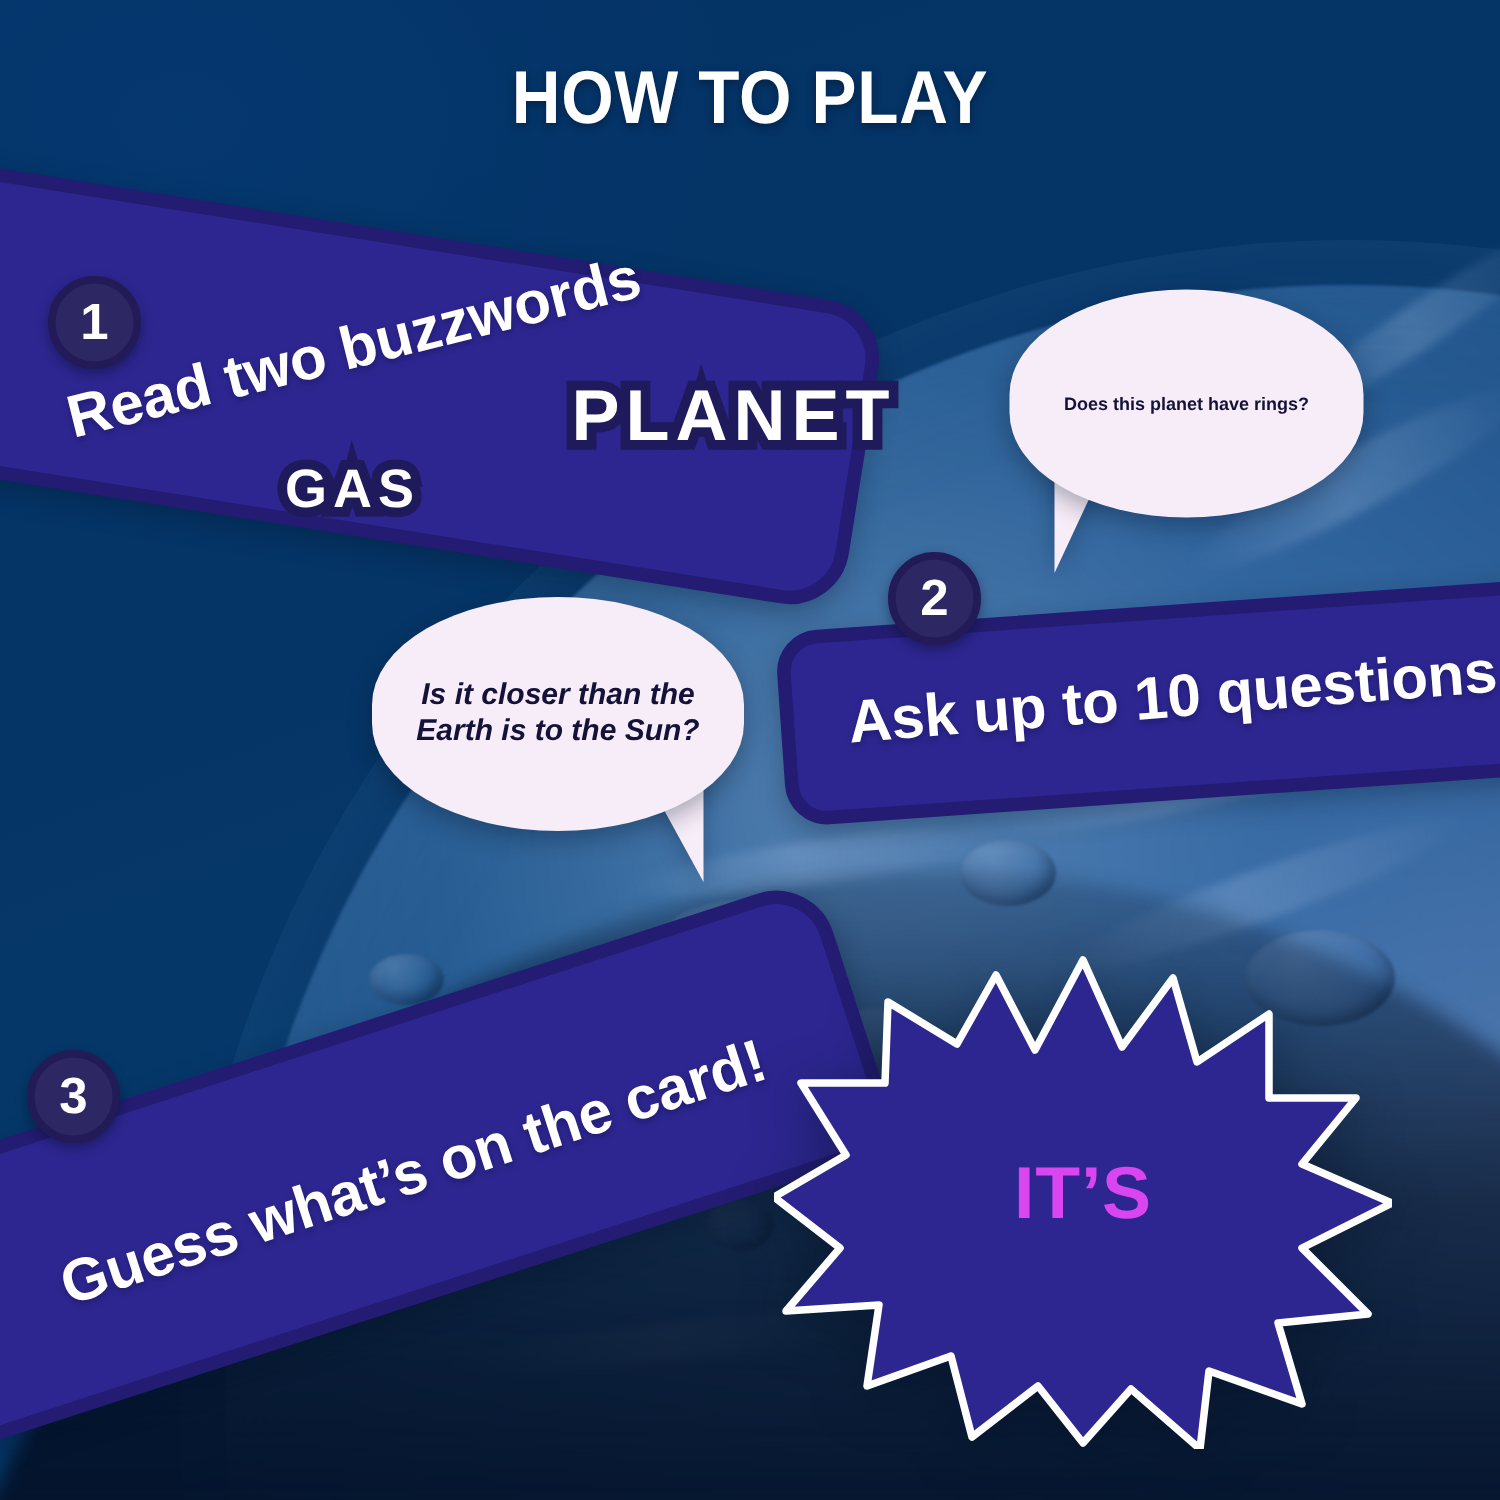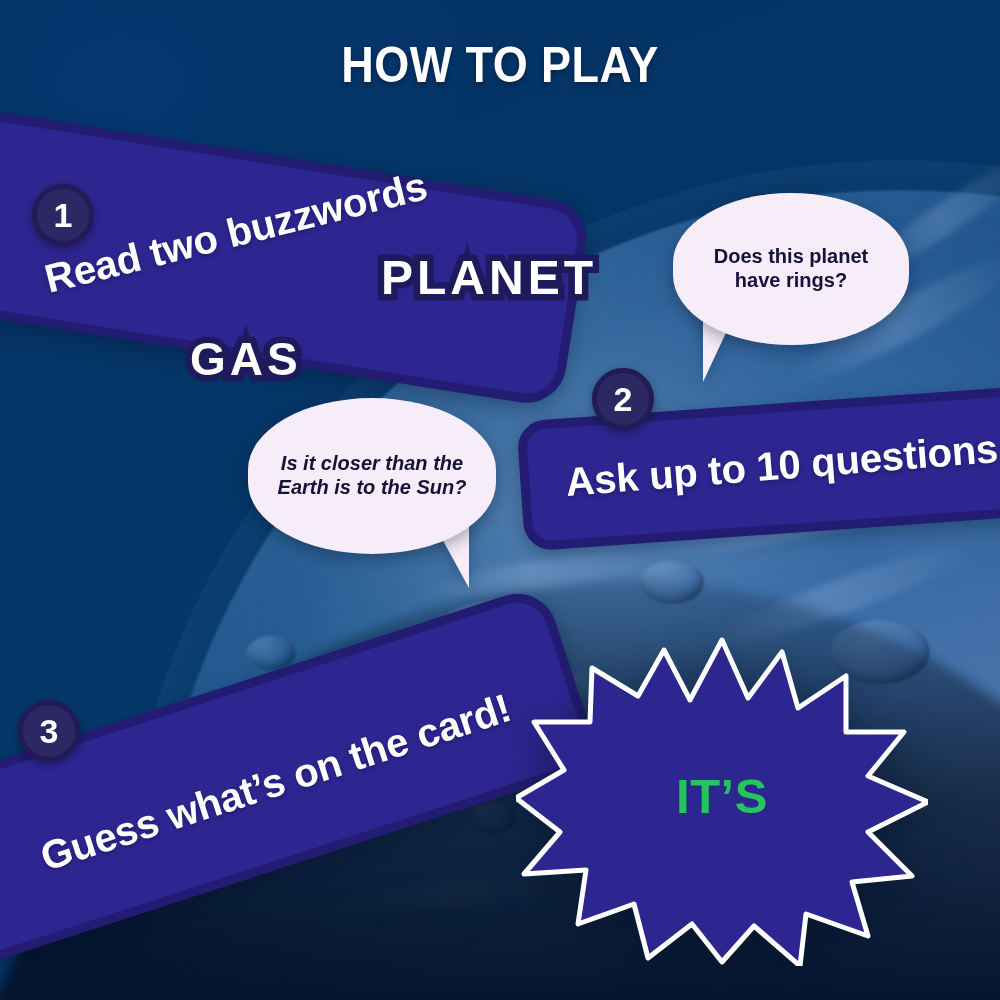--- a/index.html
+++ b/index.html
@@ -179,21 +179,21 @@
   .buzzword {
     position: absolute;
     color: #ffffff;
     font-weight: 700;
     white-space: nowrap;
     -webkit-text-stroke: 13px #1f1a5c;
     paint-order: stroke fill;
     letter-spacing: 4px;
   }
   #buzz-planet { left: 381px; top: 250px; font-size: 48px; text-align: right; }
-  #buzz-gas    { left: 190px; top: 305px; font-size: 46px; margin-top: 27px; }
+  #buzz-gas    { left: 190px; top: 305px; font-size: 36px; }
 
   
   .bubble {
     position: absolute;
     background: #f7edf8;
     border-radius: 50% / 46%;
     display: flex;
     align-items: center;
     justify-content: center;
     text-align: center;
@@ -202,21 +202,21 @@
     line-height: 1.18;
     box-shadow: 0 6px 16px rgba(2,16,38,0.32);
   }
   .bubble-tail {
     position: absolute;
     width: 0;
     height: 0;
     filter: drop-shadow(0 4px 7px rgba(2,16,38,0.28));
   }
 
-  #bubble1 { left: 673px; top: 193px; width: 236px; height: 152px; font-size: 20px; }
+  #bubble1 { left: 673px; top: 193px; width: 236px; height: 152px; font-size: 12px; }
   #bubble1 .bubble-txt { padding: 0 20px; }
   #bubble1-tail {
     left: 703px; top: 300px;
     border-left: 28px solid #f7edf8;
     border-right: 36px solid transparent;
     border-top: 22px solid #f7edf8;
     border-bottom: 60px solid transparent;
   }
 
   #bubble2 { left: 248px; top: 398px; width: 248px; height: 156px; font-size: 20px; font-style: italic; }
@@ -241,21 +241,21 @@
   #starburst-label {
     position: absolute;
     left: 516px;
     top: 636px;
     width: 412px;
     height: 330px;
     display: flex;
     flex-direction: column;
     align-items: center;
     justify-content: center;
-    color: #22c55e;
+    color: #d946ef;
     font-weight: 700;
     font-size: 49px;
     line-height: 1.05;
     letter-spacing: 0.5px;
     text-align: center;
     transform: translateY(-4px);
     pointer-events: none;
   }
   #starburst-label .l2 { font-size: 49px; }
 </style>

